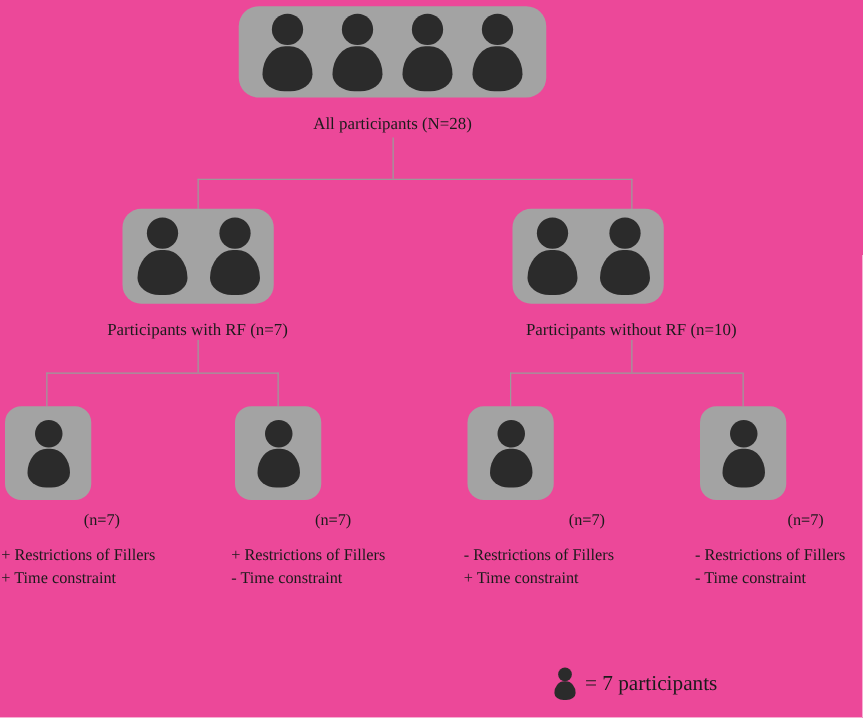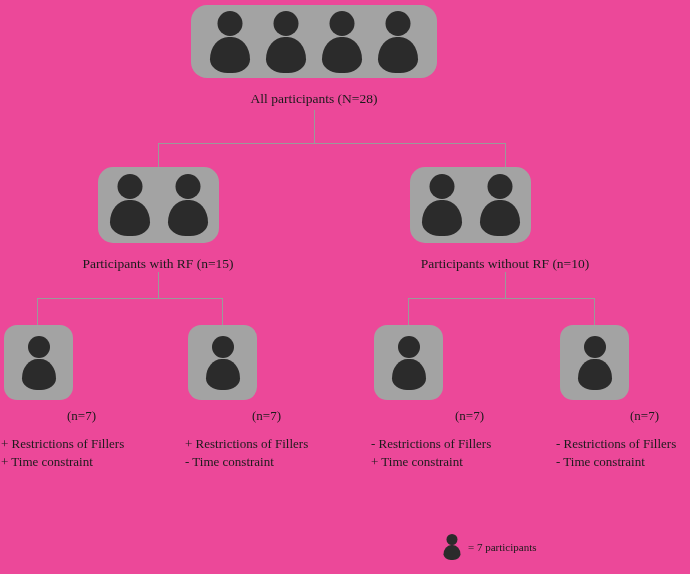--- a/index.html
+++ b/index.html
@@ -107,21 +107,21 @@
   
   #legend {
     position: absolute;
     left: 443px;
     top: 534px;
     display: flex;
     align-items: center;
     gap: 7px;
   }
   #legend .legend-text {
-    font-size: 11px;
+    font-size: 17px;
     white-space: nowrap;
     color: #1b1b1b;
   }
 </style>
 </head>
 <body>
 
 <div id="diagram-root">
 
   <div class="group-box level-1" id="root-box" style="left:191px; top:5px; width:246px; height:73px;">
@@ -165,21 +165,21 @@
     <span class="person sz-md">
         <span class="head"></span>
         <span class="body"></span>
       </span>
     <span class="person sz-md">
         <span class="head"></span>
         <span class="body"></span>
       </span>
   </div>
 
-  <div class="node-label" style="left:8px; top:256px; width:300px;">Participants with RF (n=15)</div>
+  <div class="node-label" style="left:8px; top:256px; width:300px;">Participants with RF (n=7)</div>
   <div class="node-label" style="left:355px; top:256px; width:300px;">Participants without RF (n=10)</div>
 
   <div class="connector v" style="left:158px; top:272px; height:26px;"></div>
   <div class="connector h" style="left:37px; top:298px; width:186px;"></div>
   <div class="connector v" style="left:37px; top:298px; height:27px;"></div>
   <div class="connector v" style="left:222px; top:298px; height:27px;"></div>
 
   <div class="connector v" style="left:505px; top:272px; height:26px;"></div>
   <div class="connector h" style="left:408px; top:298px; width:186px;"></div>
   <div class="connector v" style="left:408px; top:298px; height:27px;"></div>

